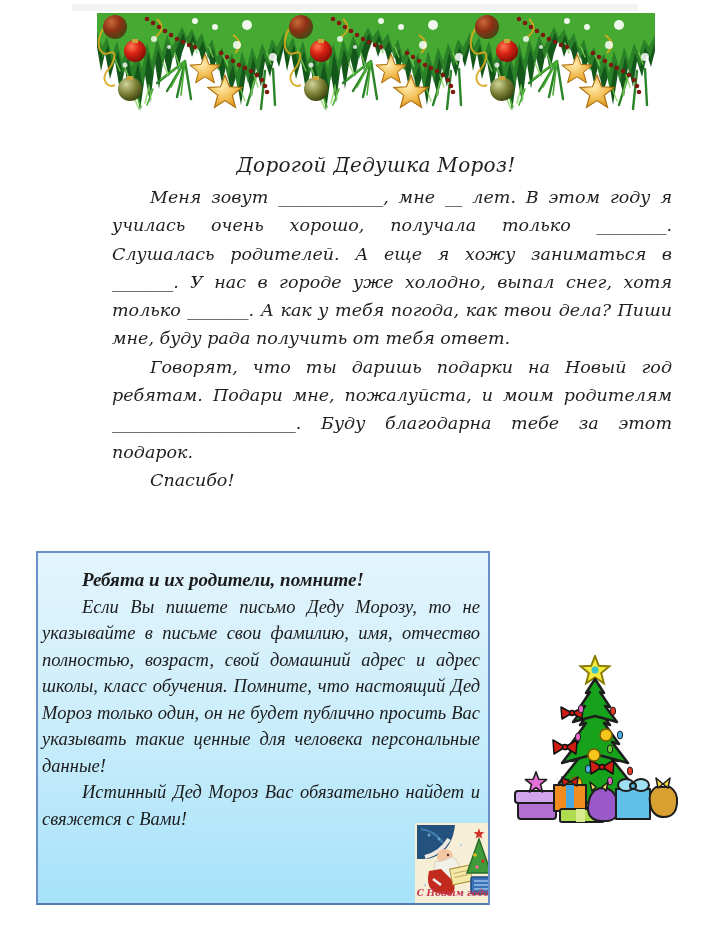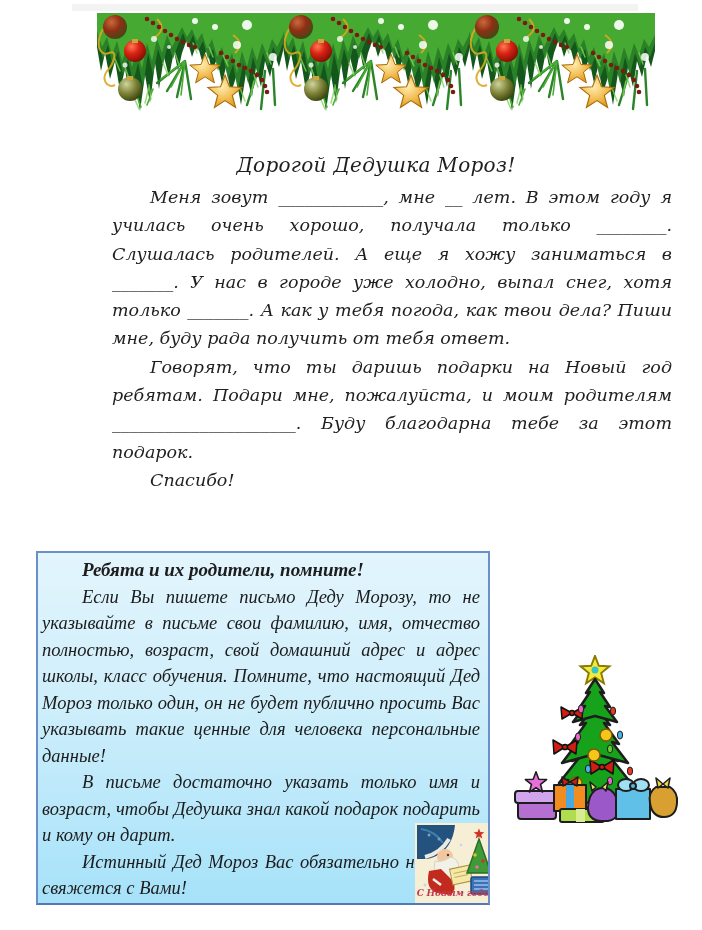--- a/index.html
+++ b/index.html
@@ -9,21 +9,21 @@
   .banner{position:absolute;left:97px;top:13px;width:558px;height:105px;}
   .banner svg{display:block;}
   .letter-title{position:absolute;left:97px;top:133px;width:558px;text-align:center;
         font-style:italic;font-size:20px;letter-spacing:.3px;margin-top:20px;}
   .letter-body{position:absolute;left:95px;top:183px;width:560px;
         font-style:italic;font-size:17.5px;line-height:28.3px;text-align:justify;margin-left:17px;}
   .letter-body p{margin:0;text-indent:38px;}
   .notice{position:absolute;left:36px;top:551px;width:454px;height:354px;box-sizing:border-box;
         border:2px solid #6b8fc7;border-bottom-color:#5479b5;
         background:linear-gradient(180deg,#e3f5fd 0%,#cdeefb 45%,#a6e2f9 100%);
-        padding:4px 8px 0 4px;overflow:hidden;
+        padding:14px 8px 0 4px;overflow:hidden;
         font-family:"Liberation Serif",serif;font-style:italic;font-size:18.5px;
         line-height:26.5px;color:#1c1c1c;text-align:justify;}
   .notice p{margin:0;text-indent:40px;}
   .notice .heading{font-weight:bold;font-size:19px;}
   .postcard{position:absolute;left:377px;top:270px;width:88px;height:84px;
         background:#f7eed6;box-shadow:0 0 0 1px #e4d7b4 inset;}
   .postcard svg{display:block;}
   .postcard-caption{position:absolute;left:0;bottom:1px;width:100%;text-align:center;
         font-family:"DejaVu Serif",serif;font-style:italic;font-weight:bold;
         font-size:9px;color:#c23a50;letter-spacing:-0.2px;}
@@ -134,21 +134,20 @@
 
   <div class="letter-body">
     <p>Меня зовут ____________, мне __ лет. В этом году я училась очень хорошо, получала только ________. Слушалась родителей. А еще я хожу заниматься в _______. У нас в городе уже холодно, выпал снег, хотя только _______. А как у тебя погода, как твои дела? Пиши мне, буду рада получить от тебя ответ.</p>
     <p>Говорят, что ты даришь подарки на Новый год ребятам. Подари мне, пожалуйста, и моим родителям _____________________. Буду благодарна тебе за этот подарок.</p>
     <p>Спасибо!</p>
   </div>
 
   <div class="notice">
     <p class="heading">Ребята и их родители, помните!</p>
     <p>Если Вы пишете письмо Деду Морозу, то не указывайте в письме свои фамилию, имя, отчество полностью, возраст, свой домашний адрес и адрес школы, класс обучения. Помните, что настоящий Дед Мороз только один, он не будет публично просить Вас указывать такие ценные для человека персональные данные!</p>
-    <p>В письме достаточно указать только имя и возраст, чтобы Дедушка знал какой подарок подарить и кому он дарит.</p>
     <p>Истинный Дед Мороз Вас обязательно найдет и свяжется с Вами!</p>
 
     <div class="postcard">
       <svg width="88" height="84" viewBox="0 0 88 84">
         <rect x="0" y="0" width="88" height="84" fill="#f7eed6"></rect>
 
         <path d="M2,2 H40 C38,20 30,32 12,36 L2,36 Z" fill="#24527e"></path>
         <path d="M6,6 q14,2 22,14" stroke="#3f7fae" stroke-width="2" fill="none"></path>
         <circle cx="14" cy="12" r="1.5" fill="#6fa3c8"></circle>
           <circle cx="24" cy="16" r="1.5" fill="#6fa3c8"></circle>

